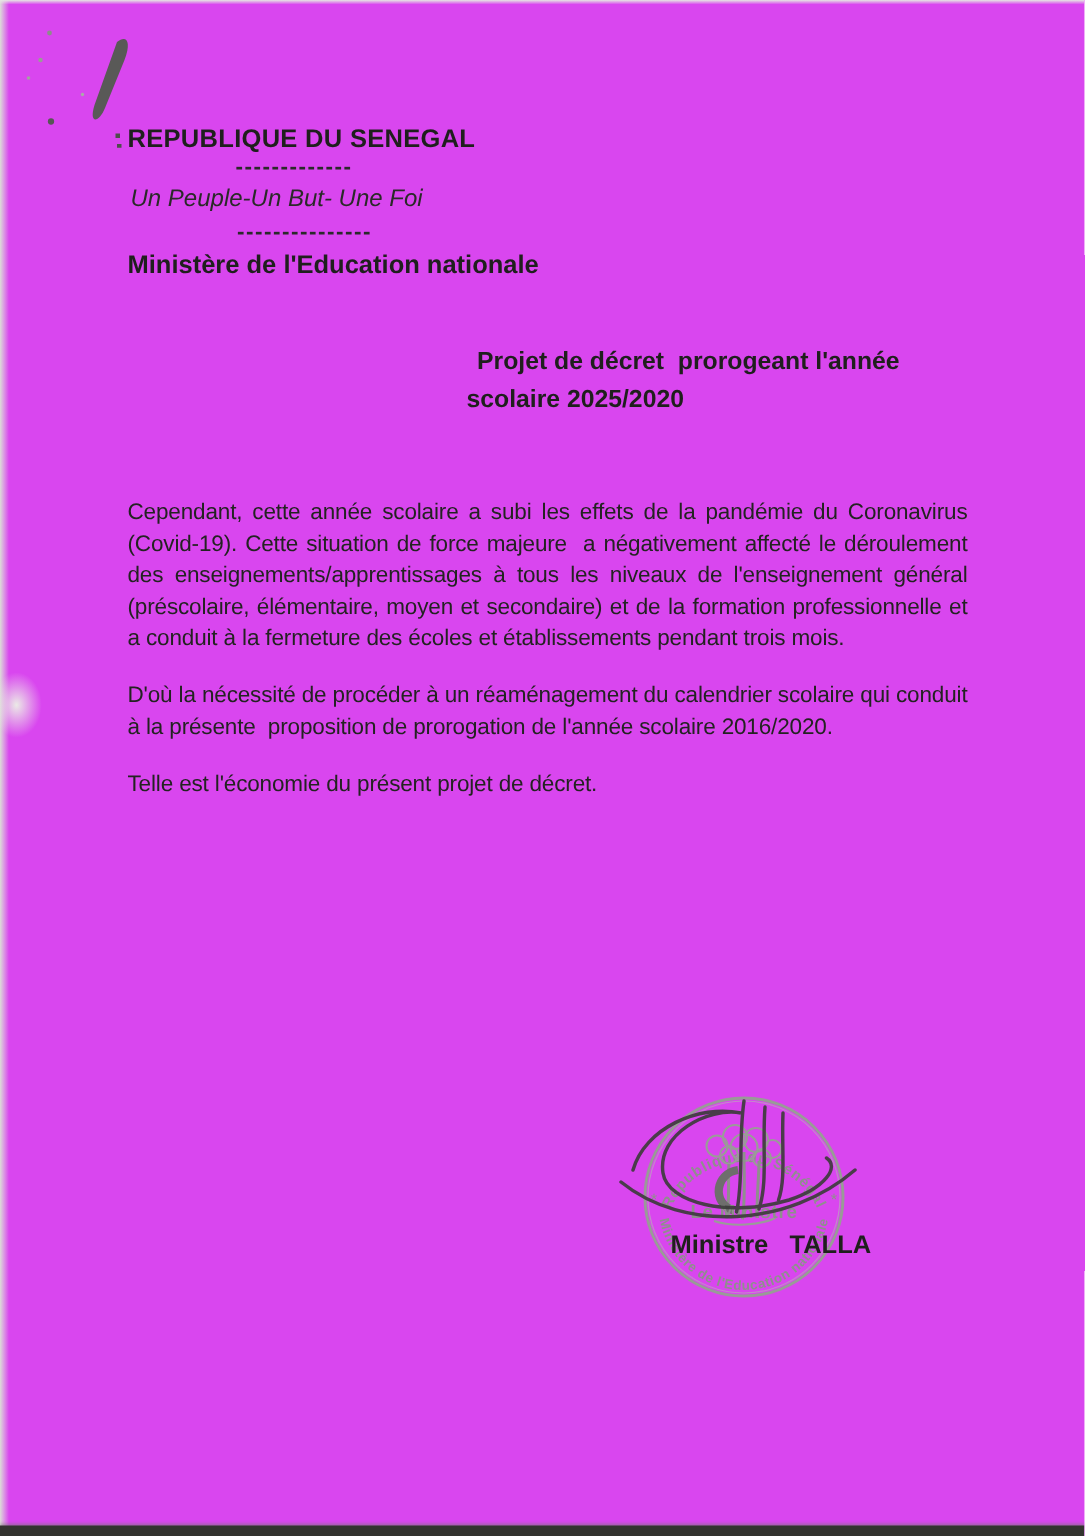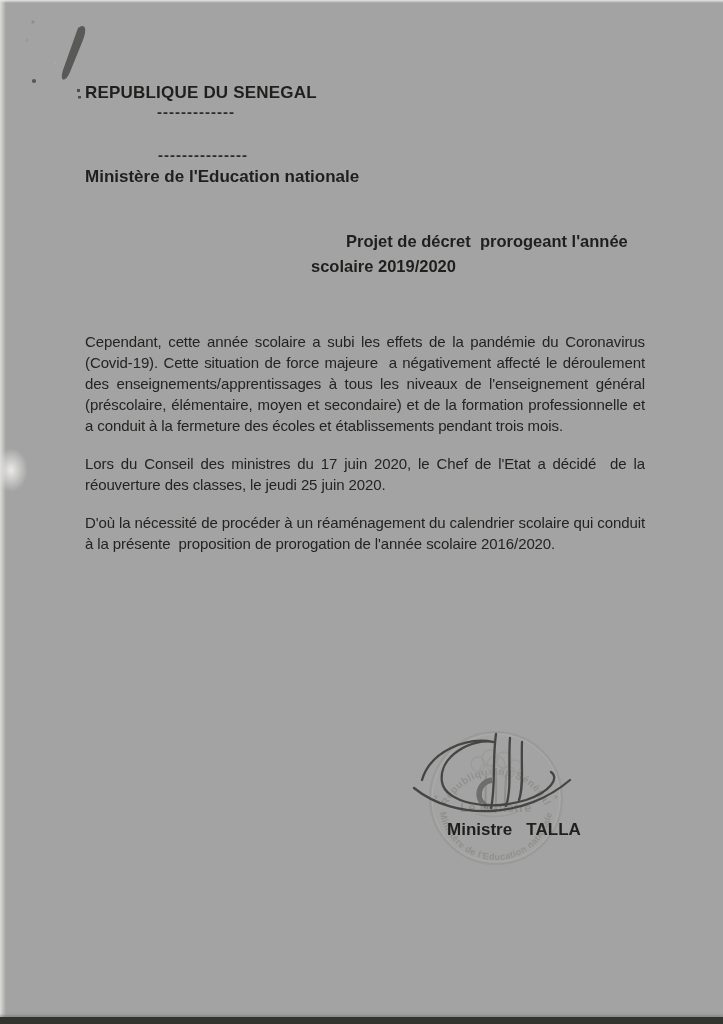--- a/index.html
+++ b/index.html
@@ -1,18 +1,18 @@
 <!DOCTYPE html>
 <html><head>
 <meta charset="utf-8">
 <style>
   html,body{margin:0;padding:0;background:#ffffff;}
   .page{
     position:relative;width:723px;height:1024px;overflow:hidden;
-    background:#a3a3a3;color:#1f1f1d;
+    background:#d946ef;color:#1f1f1d;
     font-family:"Liberation Sans", sans-serif;
   }
   
   .edge-left{position:absolute;left:0;top:0;bottom:0;width:6px;
     background:linear-gradient(90deg,#dcdcd8,rgba(255,255,255,0));}
   .edge-top{position:absolute;left:0;top:0;right:0;height:3px;
     background:linear-gradient(180deg,#e6e6e2,rgba(255,255,255,0));}
   .bottom-bar{position:absolute;left:0;right:0;bottom:0;height:7px;background:#33332f;
     box-shadow:0 -2px 2px rgba(120,120,115,.55);}
   .left-smudge{position:absolute;left:-6px;top:448px;width:34px;height:44px;border-radius:50%;
@@ -21,21 +21,21 @@
   
   .hdr{position:absolute;left:85px;top:83px;width:330px;height:110px;}
   .hdr .republic{position:absolute;left:0;top:0;font-size:17px;font-weight:bold;letter-spacing:.2px;}
   .hdr .sep1{position:absolute;left:72px;top:20px;font-size:15px;font-weight:bold;letter-spacing:1px;color:#2a2a28;}
   .hdr .motto{position:absolute;left:2px;top:41px;font-size:16px;font-style:italic;color:#2a2a28;}
   .hdr .sep2{position:absolute;left:73px;top:63px;font-size:15px;font-weight:bold;letter-spacing:1px;color:#2a2a28;}
   .hdr .ministry{position:absolute;left:0;top:84px;font-size:17px;font-weight:bold;}
 
   
   .subject{position:absolute;left:311px;top:229px;width:350px;font-size:16.5px;font-weight:bold;line-height:25px;}
-  .subject .l1{white-space:pre;padding-left:7px;margin-left:28px;}
+  .subject .l1{white-space:pre;padding-left:7px;}
   .report-heading{position:absolute;left:254px;top:288px;font-size:16.5px;font-weight:bold;letter-spacing:.3px;}
 
   
   .body-text{position:absolute;left:85px;top:331px;width:560px;}
   .body-text p{
     margin:0 0 17px 0;font-size:15px;line-height:21px;text-align:justify;
     white-space:pre-wrap;color:#232321;letter-spacing:-0.1px;
   }
 
   
@@ -62,34 +62,35 @@
     <circle cx="11" cy="42" r="1.2" fill="#a2a2a0"></circle>
     <circle cx="26" cy="71" r="2.1" fill="#575755"></circle>
     <circle cx="47" cy="53" r="1.1" fill="#aaaaa8"></circle>
     <rect x="69" y="79" width="3" height="3" fill="#4e4e4c"></rect>
     <rect x="70" y="86" width="3" height="2.5" fill="#4e4e4c"></rect>
   </svg>
 
   <div class="hdr">
     <div class="republic">REPUBLIQUE DU SENEGAL</div>
     <div class="sep1">-------------</div>
+    <div class="motto">Un Peuple-Un But- Une Foi</div>
     <div class="sep2">---------------</div>
     <div class="ministry">Ministère de l'Education nationale</div>
   </div>
 
   <div class="subject">
     <div class="l1">Projet de décret  prorogeant l'année</div>
-    <div class="l2">scolaire 2019/2020</div>
+    <div class="l2">scolaire 2025/2020</div>
   </div>
 
 
   <div class="body-text">
     <p>Cependant, cette année scolaire a subi les effets de la pandémie du Coronavirus (Covid-19). Cette situation de force majeure  a négativement affecté le déroulement des enseignements/apprentissages à tous les niveaux de l'enseignement général (préscolaire, élémentaire, moyen et secondaire) et de la formation professionnelle et a conduit à la fermeture des écoles et établissements pendant trois mois.</p>
-    <p>Lors du Conseil des ministres du 17 juin 2020, le Chef de l'Etat a décidé  de la réouverture des classes, le jeudi 25 juin 2020.</p>
     <p>D'où la nécessité de procéder à un réaménagement du calendrier scolaire qui conduit à la présente  proposition de prorogation de l'année scolaire 2016/2020.</p>
+    <p>Telle est l'économie du présent projet de décret.</p>
   </div>
 
 
   <svg class="stamp" width="160" height="160" viewBox="0 0 160 160">
     <defs>
       <path id="arcTop" d="M 28 96 A 54 54 0 0 1 132 96"></path>
       <path id="arcBot" d="M 23 85 A 57 57 0 0 0 137 85"></path>
     </defs>
     <circle cx="80" cy="80" r="66" fill="none" stroke="#9a9a98" stroke-width="2"></circle>
     <circle cx="80" cy="80" r="64" fill="none" stroke="#b5b5b3" stroke-width="0.8" opacity="0.6"></circle>

